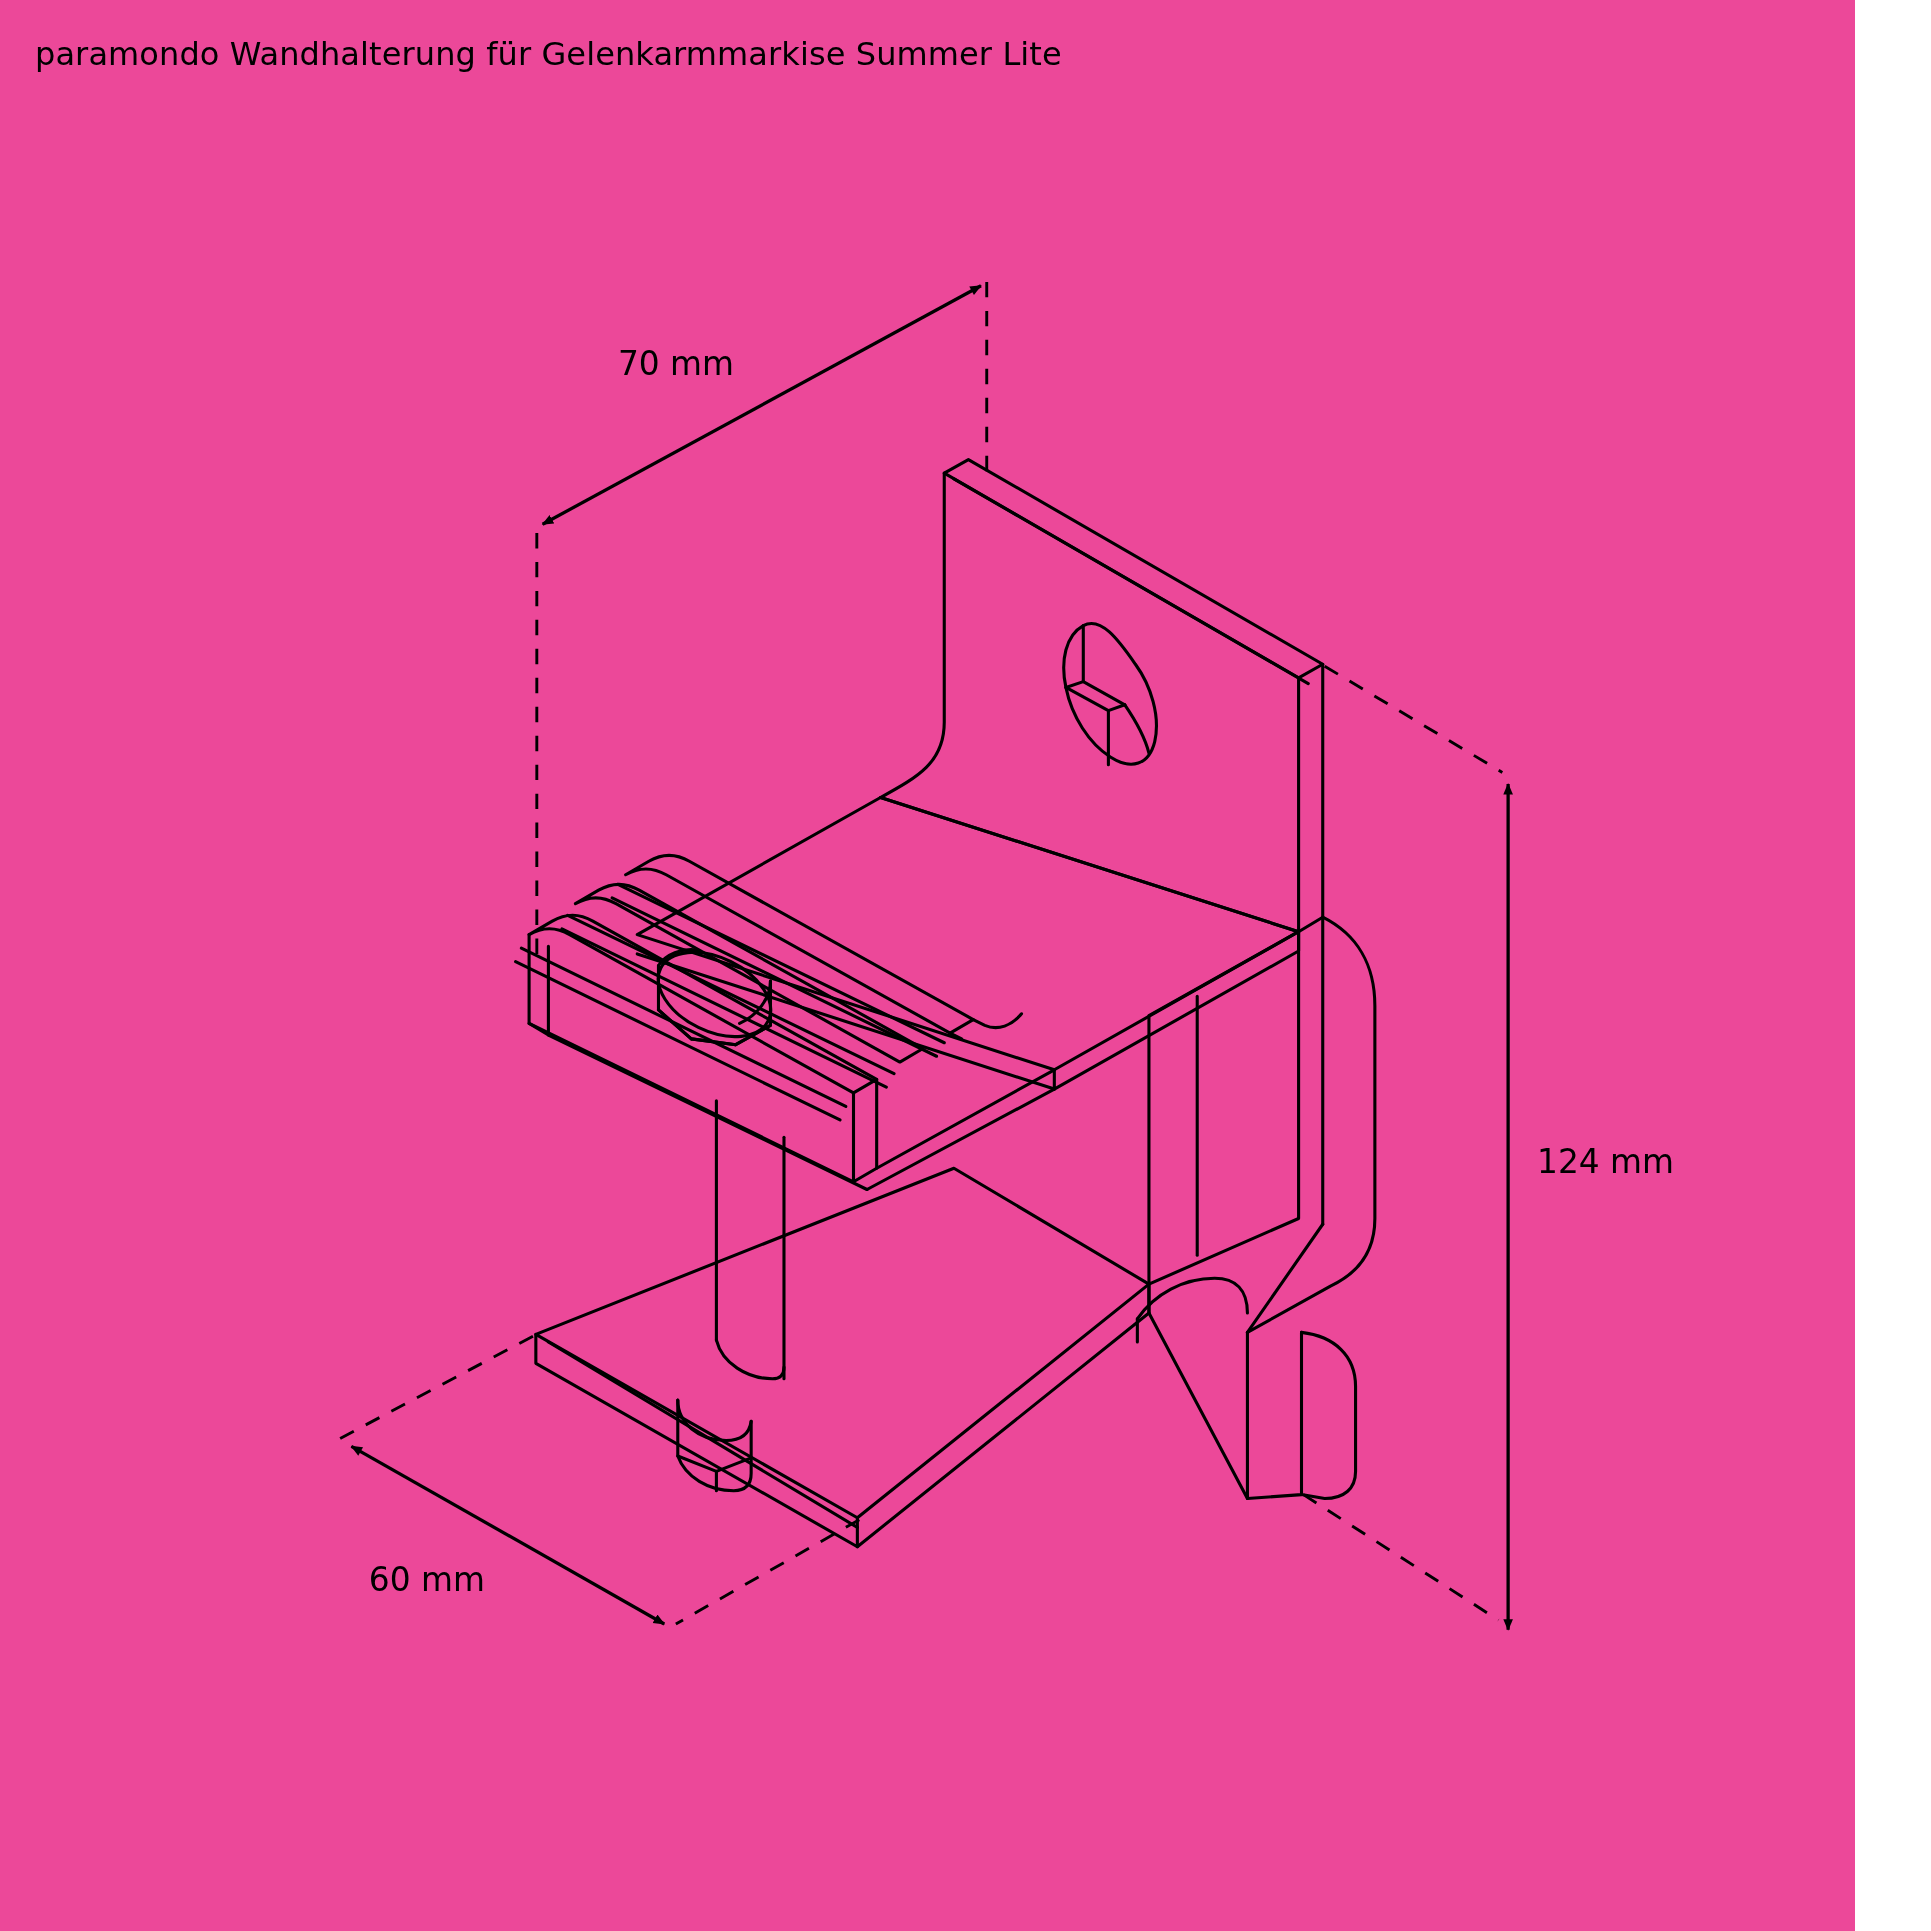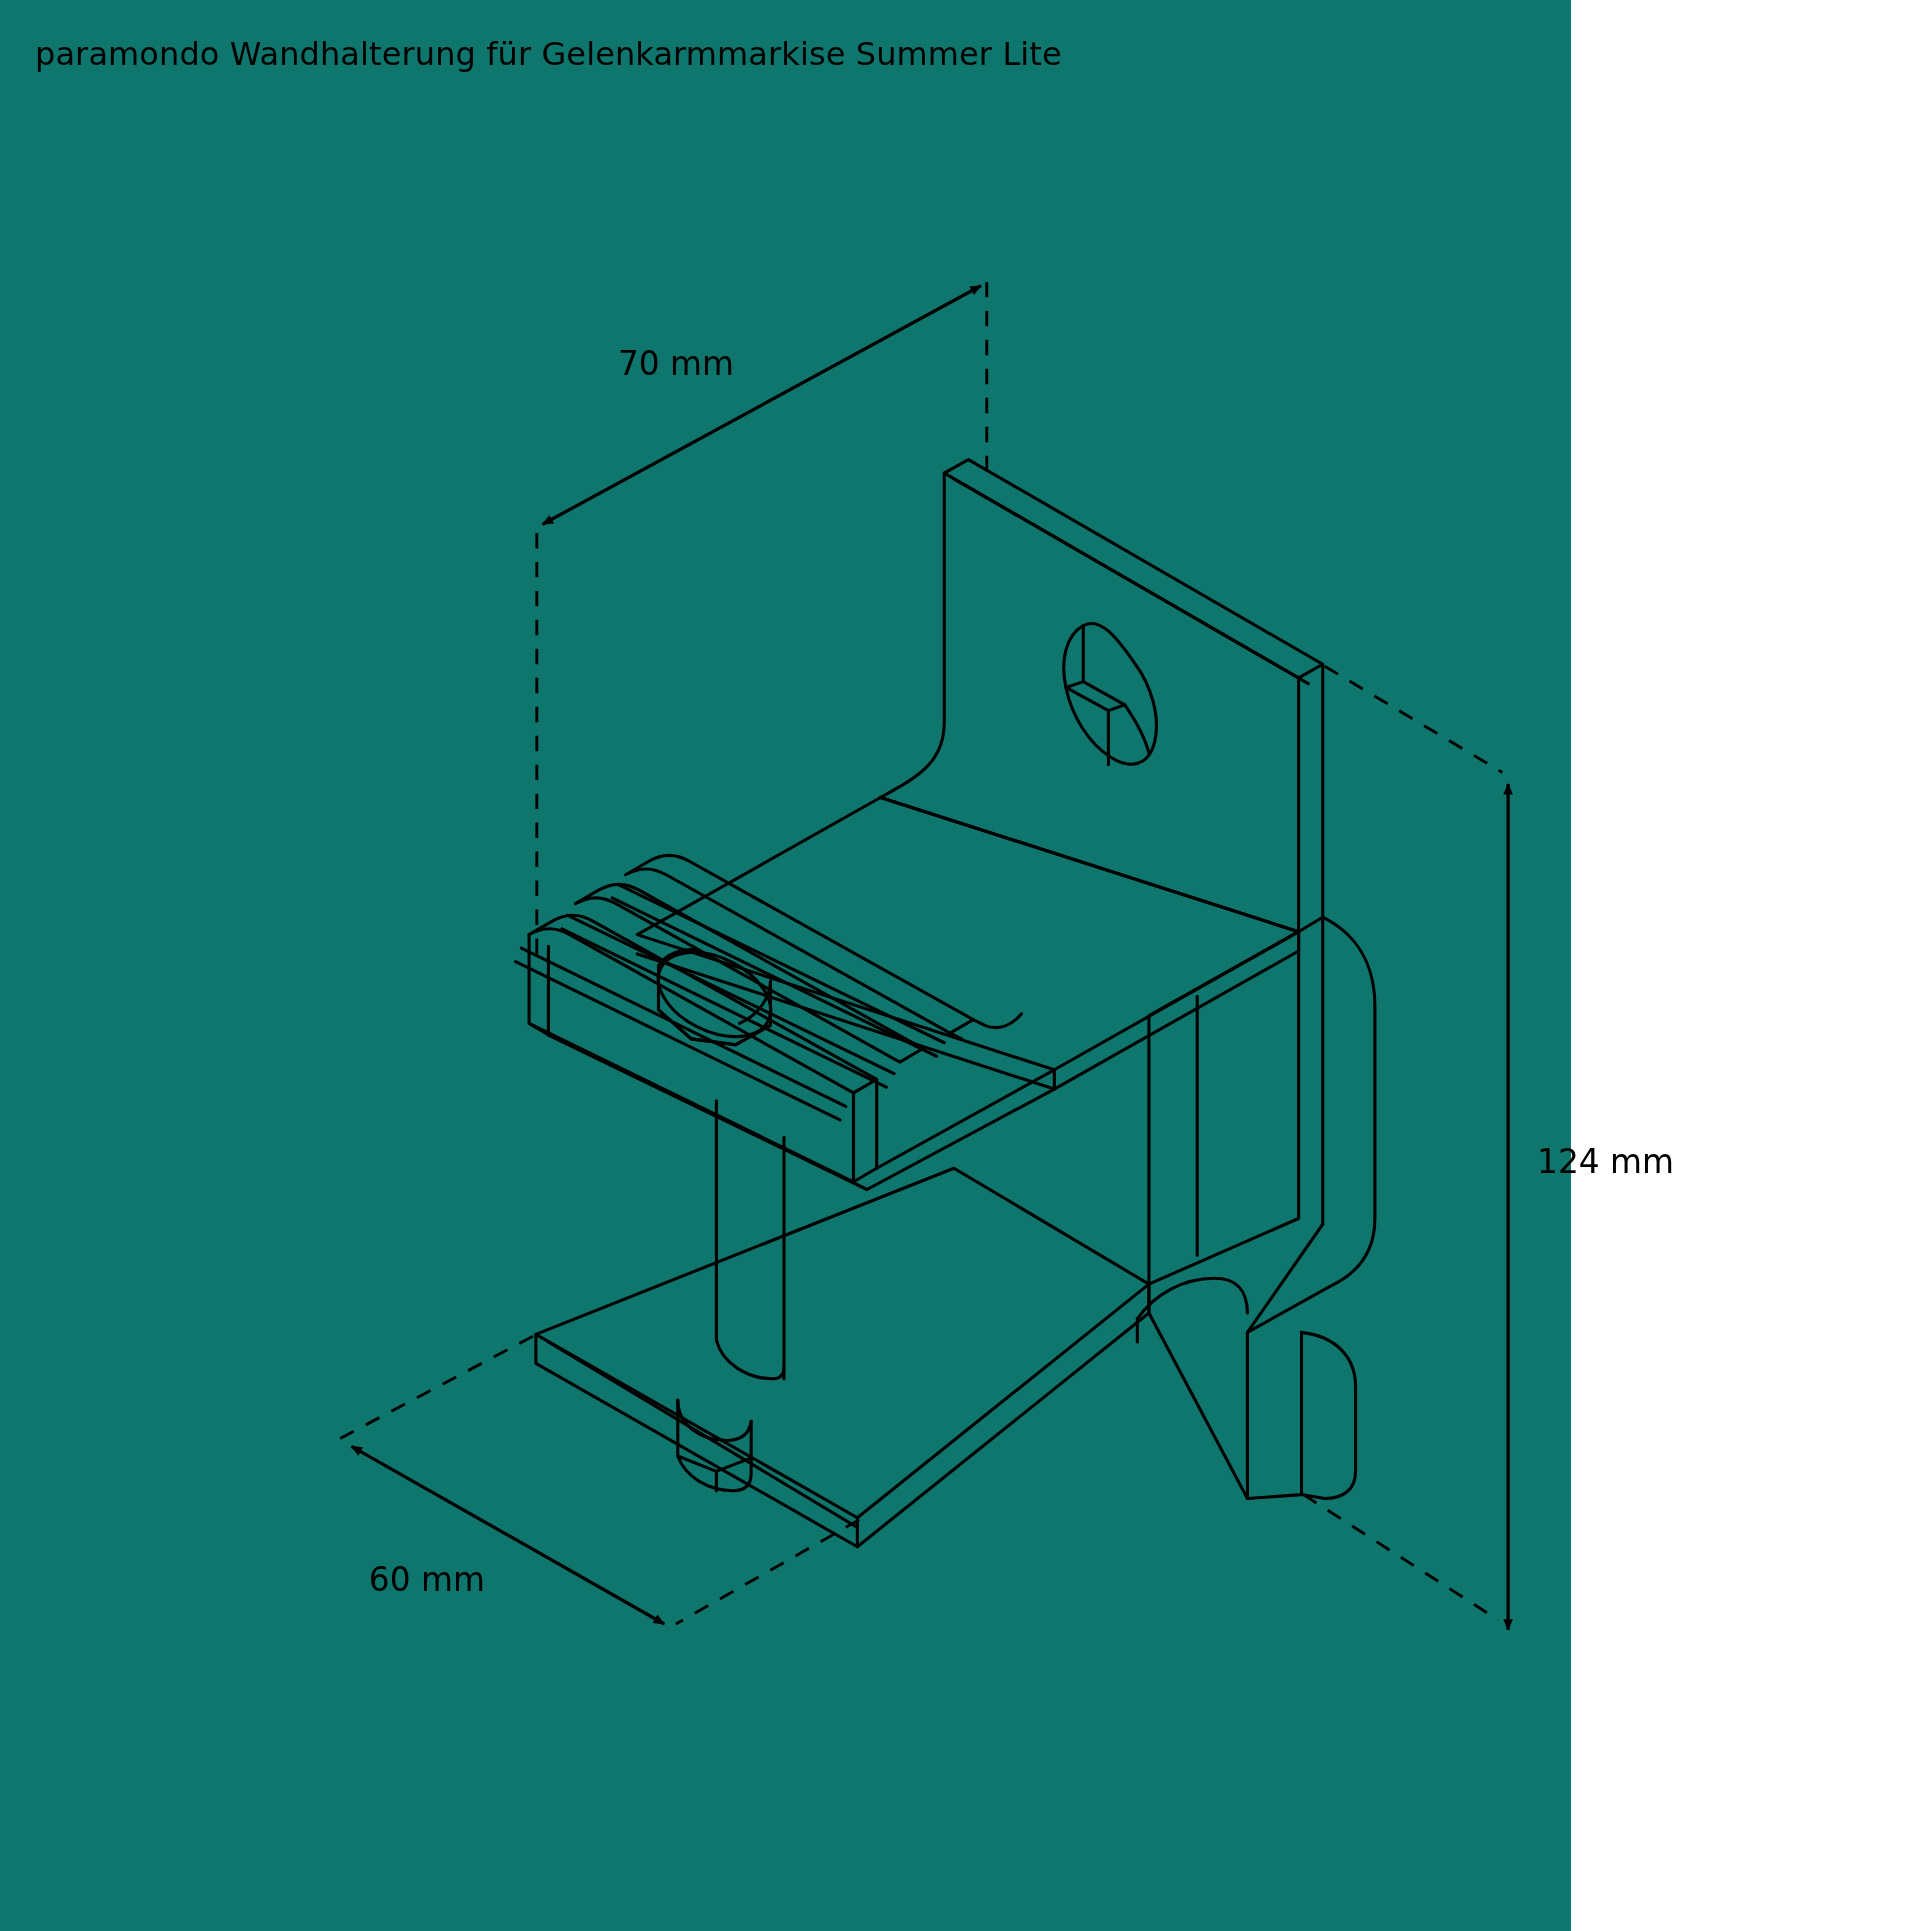--- a/index.html
+++ b/index.html
@@ -9,23 +9,23 @@
   }
   body {
     width: 1931px;
     height: 1931px;
     font-family: "DejaVu Sans", "Liberation Sans", sans-serif;
     overflow: hidden;
     position: relative;
   }
   #page {
     position: relative;
-    width: 1571px;
+    width: 1855px;
     height: 1931px;
-    background: #0f766e;
+    background: #ec4899;
   }
   #title {
     position: absolute;
     left: 35px;
     top: 35px;
     font-size: 32px;
     color: #000000;
     letter-spacing: 0.1px;
     white-space: nowrap;
   }

